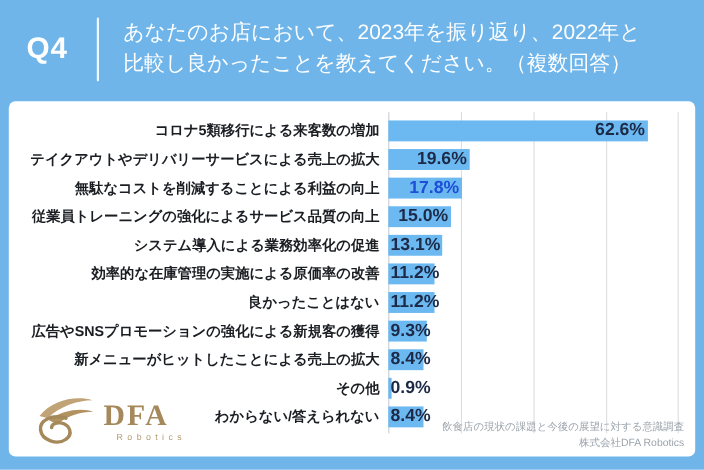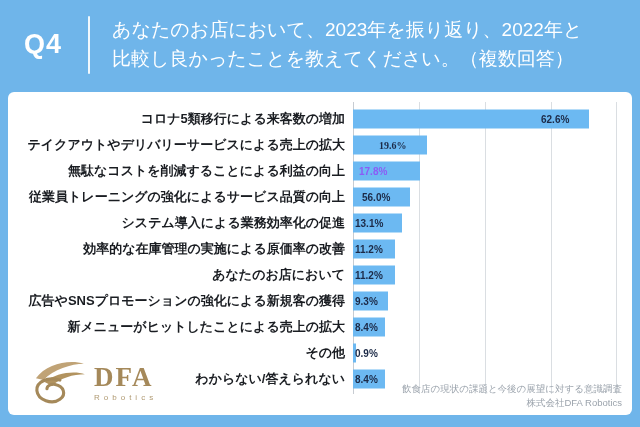--- a/index.html
+++ b/index.html
@@ -44,37 +44,37 @@
     width:345px; padding-right:8px; text-align:right;
     font-size:13px; font-weight:700; color:#1a1d22; white-space:nowrap;
   }
   .bar-area { position:relative; width:264px; height:26px; }
   .bar {
     position:absolute; left:0; top:50%; transform:translateY(-50%);
     height:19px; background:#6cb9f2;
   }
   .val {
     position:absolute; top:50%; transform:translateY(-50%);
-    font-size:10px; font-weight:600; color:#1c2a47; white-space:nowrap;
+    font-size:16px; font-weight:600; color:#1c2a47; white-space:nowrap;
   }
   
   .footnote {
     position:absolute; right:10px; bottom:5px; text-align:right;
     font-size:9.5px; line-height:14px; color:#9ba3ac;
   }
   
   .logo { position:absolute; left:20px; bottom:8px; display:flex; align-items:center; }
   .logo-mark { width:60px; height:48px; }
   .logo-text { margin-left:6px; color:#a5895a; }
   .logo-name {
     font-family:"Liberation Serif","DejaVu Serif",serif;
     font-size:27px; letter-spacing:2px; line-height:26px;font-weight:bold;
   }
   .logo-sub {
-    font-size:8px; letter-spacing:4px; margin-top:3px; color:#b09a72;
+    font-size:8px; letter-spacing:4px; margin-top:3px; color:#b09a72;margin-left:12px;
   }
 </style>
 </head>
 <body>
 
 <div class="header">
   <div class="q-label">Q4</div>
   <div class="q-sep"></div>
   <div class="q-title">
     <div>あなたのお店において、2023年を振り返り、2022年と</div>
@@ -96,53 +96,53 @@
         <div class="row-label">コロナ5類移行による来客数の増加</div>
         <div class="bar-area">
           <div class="bar" style="width: 89.4286%; background: rgb(108, 185, 242);"></div>
           <span class="val" style="color: rgb(28, 42, 71); left: 188px;">62.6%</span>
         </div>
       </div>
       <div class="row">
         <div class="row-label">テイクアウトやデリバリーサービスによる売上の拡大</div>
         <div class="bar-area">
           <div class="bar" style="width: 28%; background: rgb(108, 185, 242);"></div>
-          <span class="val" style="color: rgb(28, 42, 71); left: 26px; font-family: Liberation Serif, serif;">19.6%</span>
+          <span class="val" style="color: rgb(28, 42, 71); left: 26px;">19.6%</span>
         </div>
       </div>
       <div class="row">
         <div class="row-label">無駄なコストを削減することによる利益の向上</div>
         <div class="bar-area">
           <div class="bar" style="width: 25.4286%; background: rgb(108, 185, 242);"></div>
-          <span class="val" style="color: #8b5cf6; left: 6px;">17.8%</span>
+          <span class="val" style="color: #1d4ed8; left: 19px;">17.8%</span>
         </div>
       </div>
       <div class="row">
         <div class="row-label">従業員トレーニングの強化によるサービス品質の向上</div>
         <div class="bar-area">
           <div class="bar" style="width: 21.4286%; background: rgb(108, 185, 242);"></div>
-          <span class="val" style="color: rgb(28, 42, 71); left: 9px;">56.0%</span>
+          <span class="val" style="color: rgb(28, 42, 71); left: 9px;">15.0%</span>
         </div>
       </div>
       <div class="row">
         <div class="row-label">システム導入による業務効率化の促進</div>
         <div class="bar-area">
           <div class="bar" style="width: 18.7143%; background: rgb(108, 185, 242);"></div>
           <span class="val" style="color: rgb(28, 42, 71); left: 2px;">13.1%</span>
         </div>
       </div>
       <div class="row">
         <div class="row-label">効率的な在庫管理の実施による原価率の改善</div>
         <div class="bar-area">
           <div class="bar" style="width: 16%; background: rgb(108, 185, 242);"></div>
           <span class="val" style="color: rgb(28, 42, 71); left: 2px;">11.2%</span>
         </div>
       </div>
       <div class="row">
-        <div class="row-label">あなたのお店において</div>
+        <div class="row-label">良かったことはない</div>
         <div class="bar-area">
           <div class="bar" style="width: 16%; background: rgb(108, 185, 242);"></div>
           <span class="val" style="color: rgb(28, 42, 71); left: 2px;">11.2%</span>
         </div>
       </div>
       <div class="row">
         <div class="row-label">広告やSNSプロモーションの強化による新規客の獲得</div>
         <div class="bar-area">
           <div class="bar" style="width: 13.2857%; background: rgb(108, 185, 242);"></div>
           <span class="val" style="color: rgb(28, 42, 71); left: 2px;">9.3%</span>

